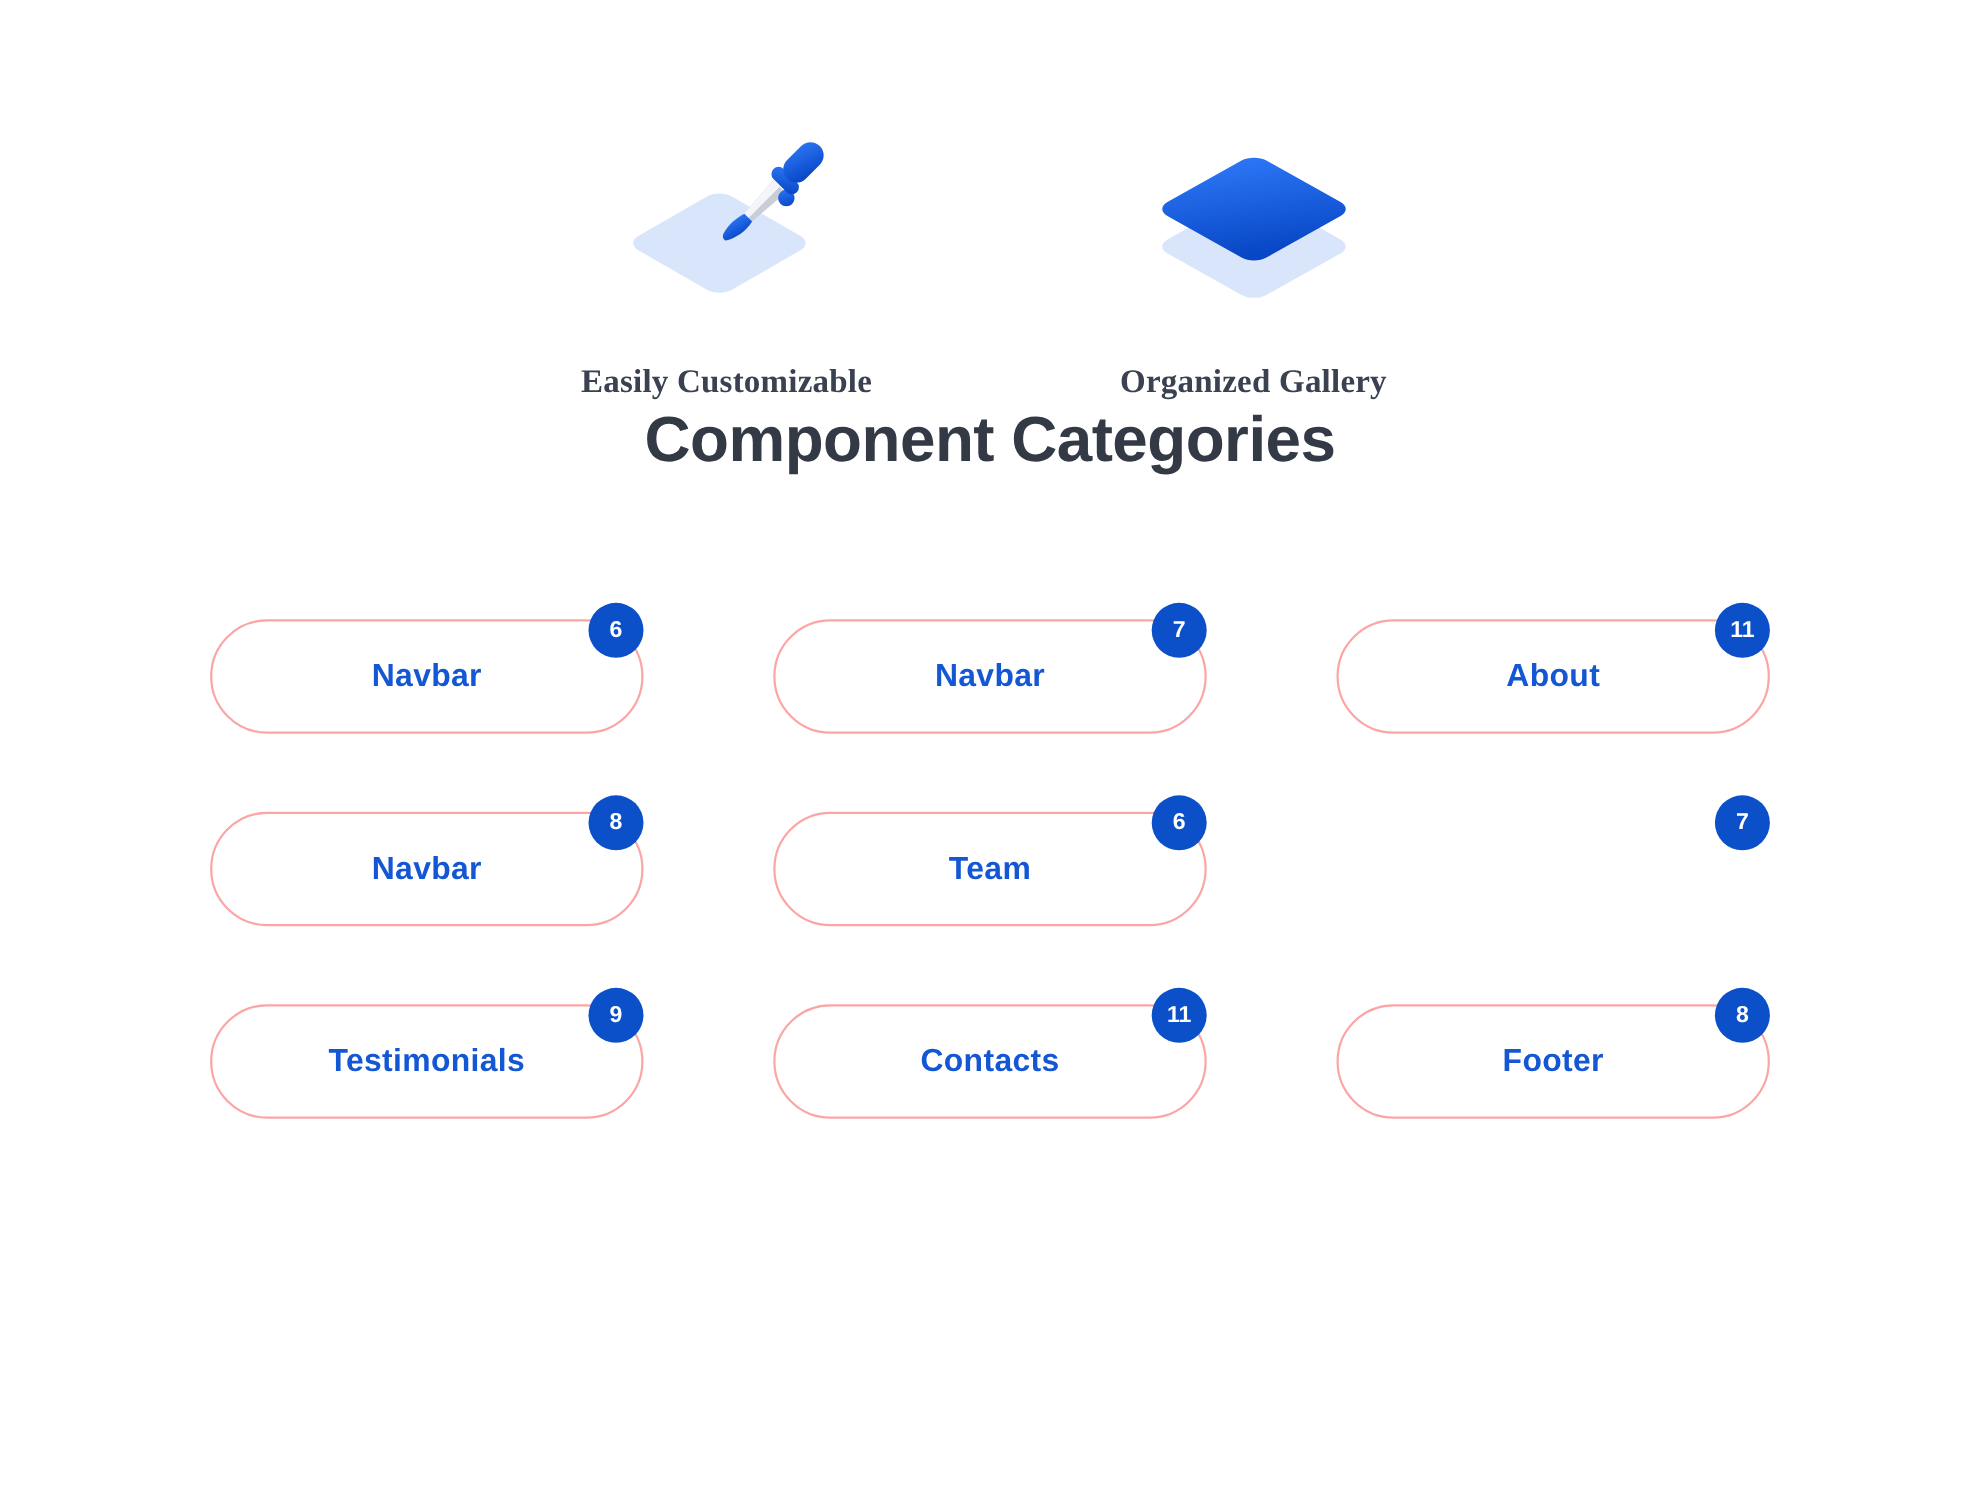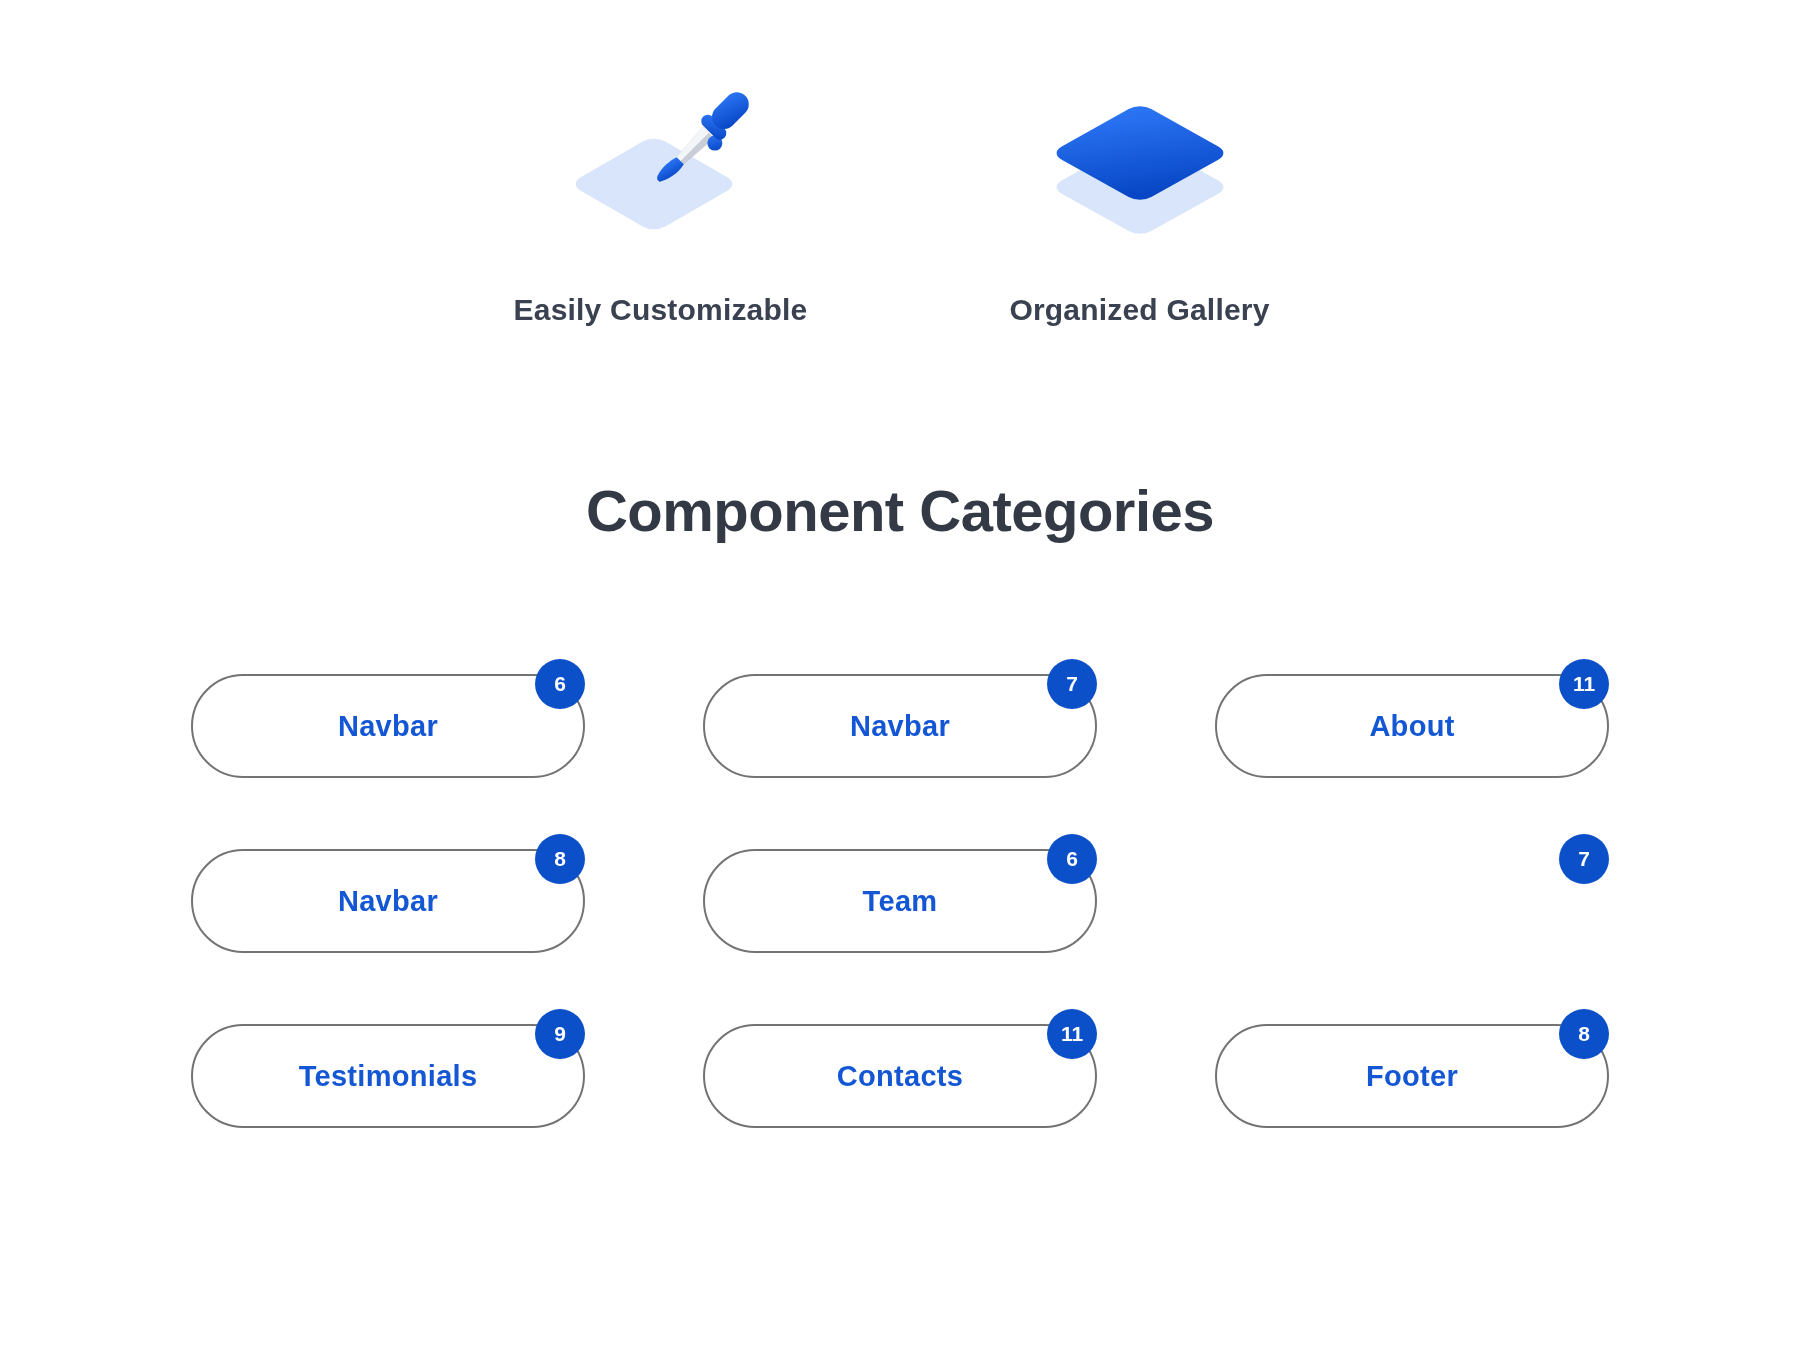--- a/index.html
+++ b/index.html
@@ -1,34 +1,34 @@
 <!DOCTYPE html>
 <html><head>
 <meta charset="utf-8">
 <style>
   * { margin:0; padding:0; box-sizing:border-box; }
   html,body { width:1800px; height:1360px; background:#ffffff; overflow:hidden;
               font-family:"Liberation Sans", sans-serif; }
 
   
-  .features { display:flex; justify-content:center; padding-top:75px; }
+  .features { display:flex; justify-content:center; padding-top:112px;font-family:Liberation Serif, serif; }
   .feature  { width:479px; display:flex; flex-direction:column; align-items:center; }
   .icon-box { height:175px; display:flex; align-items:center; justify-content:center; }
   .feature-label { margin-top:40px; font-size:30px; line-height:39px; font-weight:700;
                    color:#3a4150; letter-spacing:.2px; }
 
   
-  .section-title { margin-top:148px; text-align:center; font-size:58px; line-height:67px;
+  .section-title { text-align:center; font-size:58px; line-height:67px;
                    font-weight:800; color:#333945; letter-spacing:-.5px; }
 
   
   .grid { margin-top:115px; display:grid; grid-template-columns:repeat(3,394px);
           column-gap:118px; row-gap:56px; justify-content:center; }
   .cell { position:relative; padding-top:15px; }
-  .pill { height:104px; background:#ffffff; border:2px solid #737373; border-radius:52px;
+  .pill { height:104px; background:#ffffff; border:2px solid #fca5a5; border-radius:52px;
           display:flex; align-items:center; justify-content:center; cursor:pointer; }
   .pill-label { font-size:29px; font-weight:700; color:#1457d5; letter-spacing:.3px; }
   .badge { position:absolute; top:0; right:0; width:50px; height:50px; border-radius:50%;
            background:#0b50c9; color:#ffffff; font-size:21px; font-weight:700;
            display:flex; align-items:center; justify-content:center; }
 </style>
 </head>
 <body>
 
 <svg width="0" height="0" style="position:absolute">

